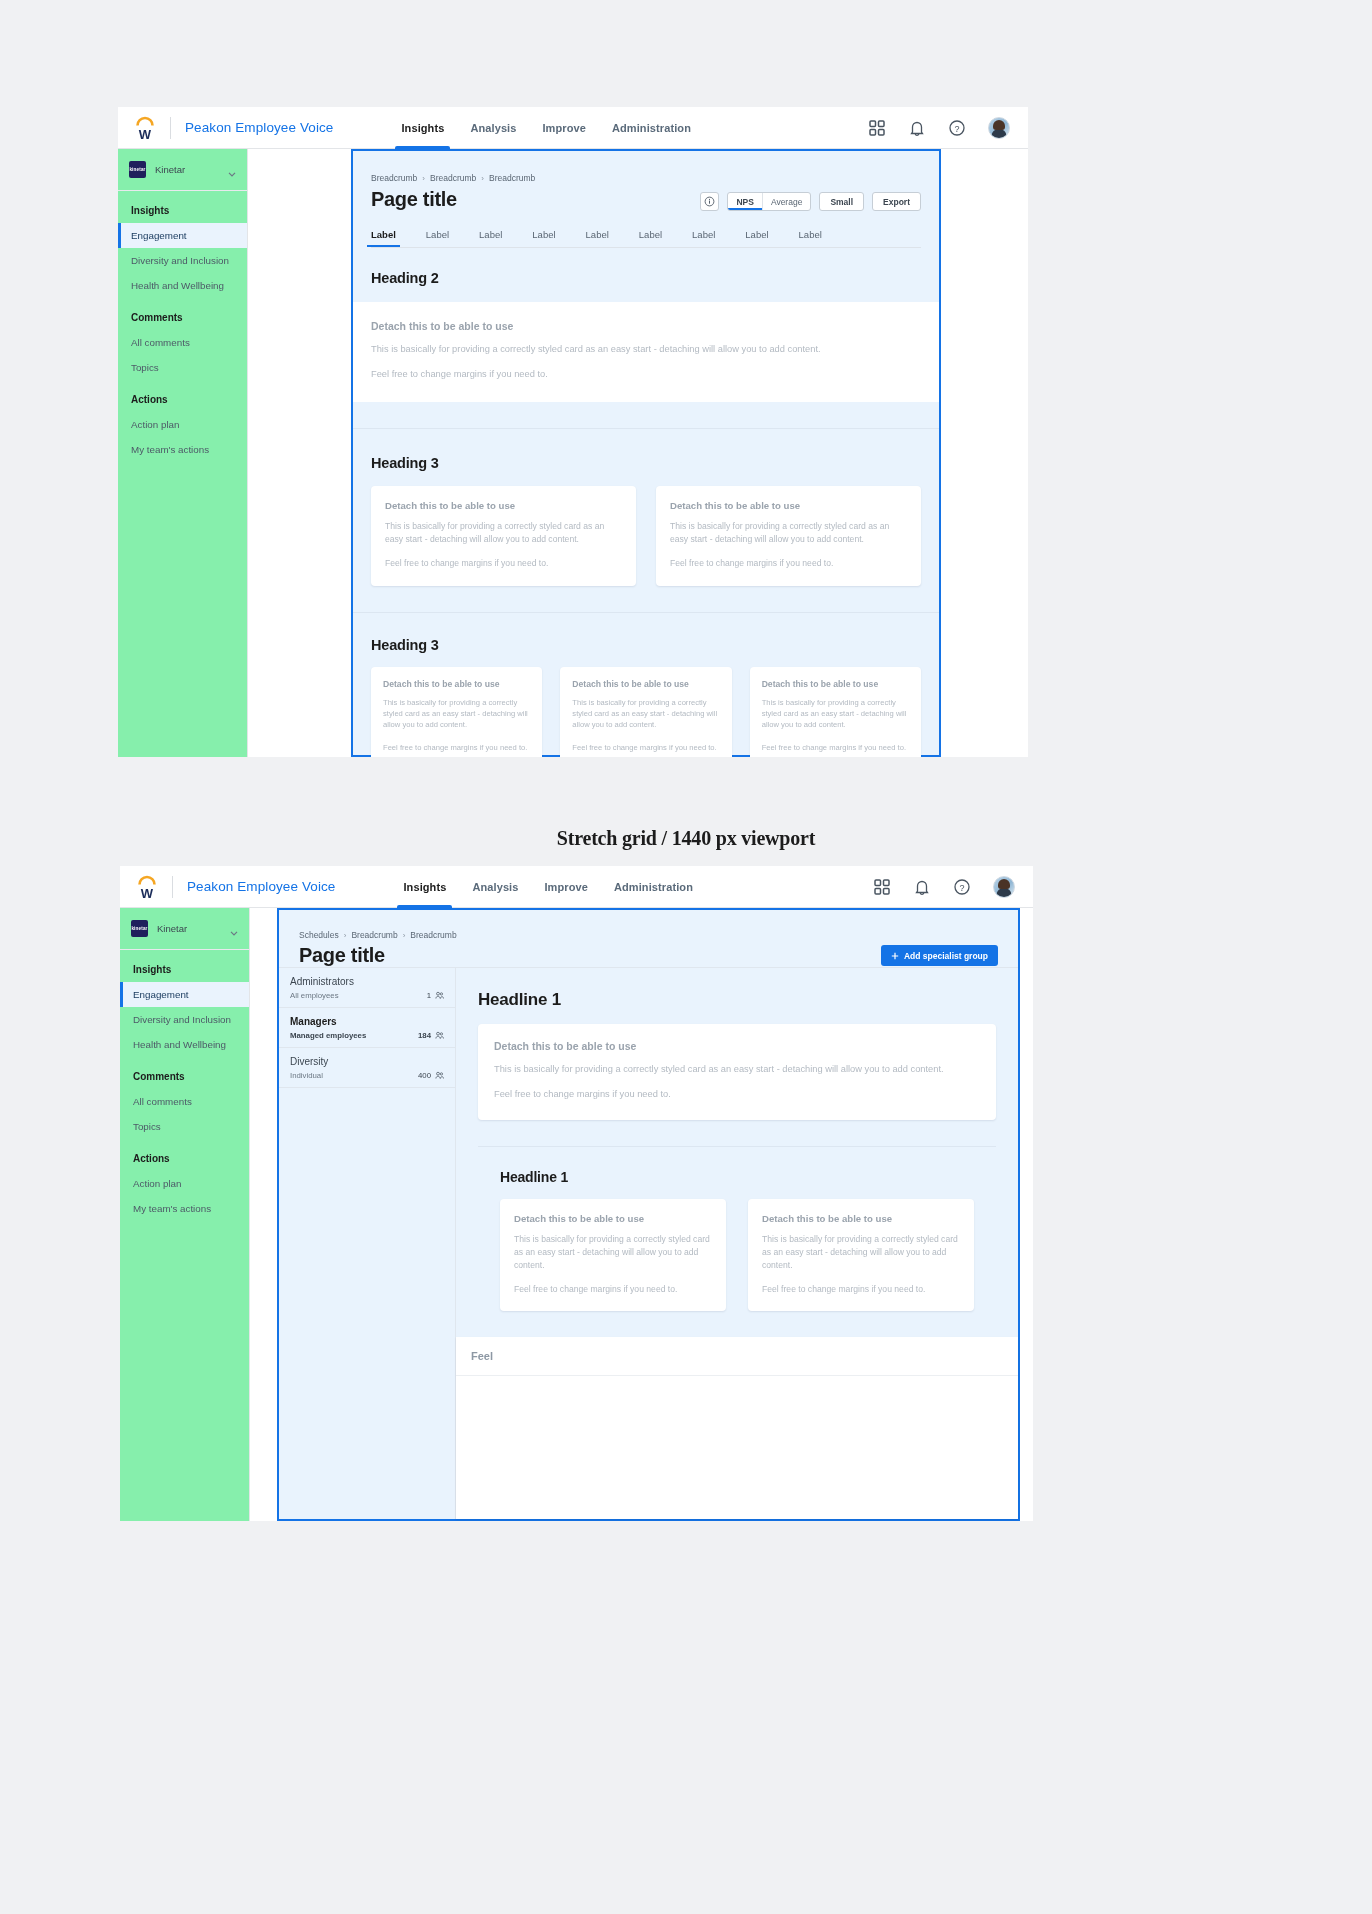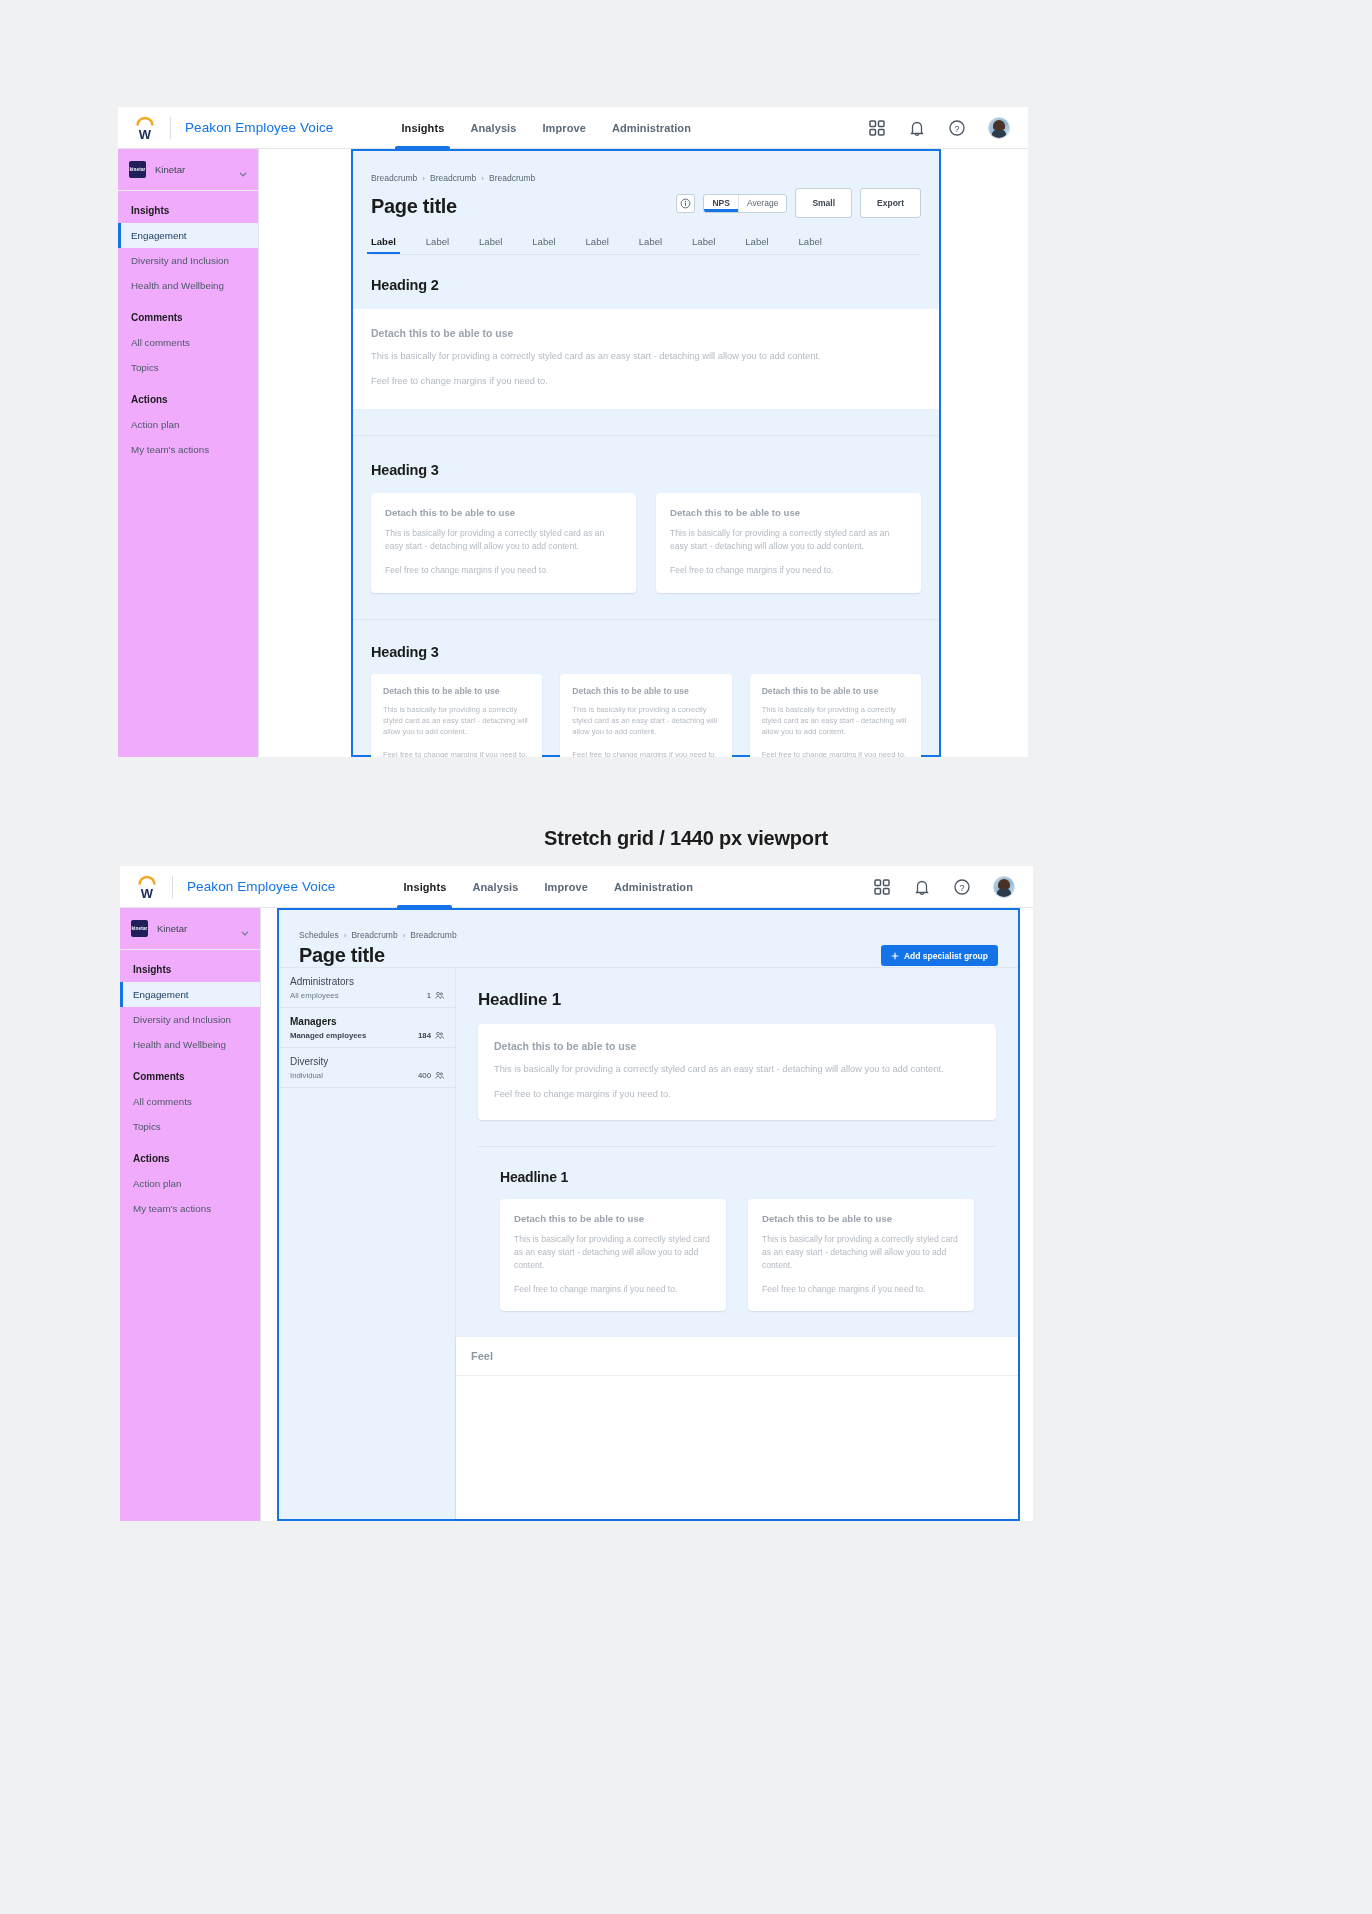--- a/index.html
+++ b/index.html
@@ -71,21 +71,21 @@
     width: 15px; height: 9px; border-radius: 7px 7px 0 0; background: #2d3a4a;
   }
   .avatar::before {
     content: ""; position: absolute; left: 50%; top: 2px; transform: translateX(-50%);
     width: 12px; height: 10px; border-radius: 6px 6px 3px 3px; background: #4a3326; z-index:2;
   }
 
   
   .body-row { display: flex; align-items: stretch; }
   .sidebar {
-    width: 141px; background: #f0abfc; border-right: 1px solid #e3e5e8; flex: none;
+    width: 130px; background: #86efac; border-right: 1px solid #e3e5e8; flex: none;
   }
   .org-switch {
     height: 42px; display: flex; align-items: center; padding: 0 11px;
     border-bottom: 1px solid #e8eaed; gap: 9px;
   }
   .org-logo {
     width: 17px; height: 17px; background: #1f1f5c; border-radius: 2px;
     display: flex; align-items: center; justify-content: center;
     font-size: 4.5px; color: #fff; font-weight: bold; letter-spacing: .2px;
   }
@@ -141,22 +141,22 @@
   }
   .seg-item {
     font-size: 8.5px; font-weight: bold; color: #3c4650; padding: 0 8px;
     display: flex; align-items: center; position: relative;
   }
   .seg-item + .seg-item { border-left: 1px solid #dfe4e9; font-weight: 400; color: #5a6673; }
   .seg-item.active::after {
     content: ""; position: absolute; left: 0; right: 0; bottom: 0; height: 2.5px; background: #1473e6;
   }
   .tb-btn {
-    height: 30px; border: 1px solid #c6ced6; border-radius: 3px; background: #fff;
-    font-size: 8.5px; font-weight: bold; color: #3c4650; padding: 0 16px;
+    height: 19px; border: 1px solid #c6ced6; border-radius: 3px; background: #fff;
+    font-size: 8.5px; font-weight: bold; color: #3c4650; padding: 0 10px;
     display: flex; align-items: center;
   }
 
   
   .btn-primary {
     background: #1473e6; color: #fff; border-radius: 3px; height: 21px;
     display: flex; align-items: center; gap: 5px; padding: 0 10px;
     font-size: 8.5px; font-weight: bold;
   }
   .plus { width: 8px; height: 8px; }
@@ -342,21 +342,21 @@
           <div class="card" style="flex:1;padding:12px 12px 14px 12px;">
             <div class="card-title" style="font-size:8.6px;margin-bottom:8px;">Detach this to be able to use</div>
             <div class="card-text" style="font-size:7.6px;">This is basically for providing a correctly styled card as an easy start - detaching will allow you to add content.</div>
             <div class="card-text" style="font-size:7.6px;">Feel free to change margins if you need to.</div>
           </div>
         </div>
       </div>
     </div>
   </div>
 
-  <div style="position:absolute;left:0;top:827px;width:1372px;">
+  <div style="position:absolute;left:0;top:827px;width:1372px;font-family:Liberation Serif, serif;">
     <div class="section-caption">Stretch grid / 1440 px viewport</div>
   </div>
 
   <div class="app-frame" style="position:absolute;left:120px;top:866px;width:913px;height:655px;">
     <div class="topnav">
       <div class="brand">
         <div class="brand-logo">
           <svg viewBox="0 0 22 24" width="22" height="24" aria-hidden="true">
             <path d="M3.5 9.5 A7.5 7.5 0 0 1 18.5 9.5" fill="none" stroke="#f5a623" stroke-width="2.6"></path>
             <text x="11" y="23" font-size="13" font-weight="bold" fill="#1c2d5a" text-anchor="middle" font-family="Liberation Sans">W</text>

